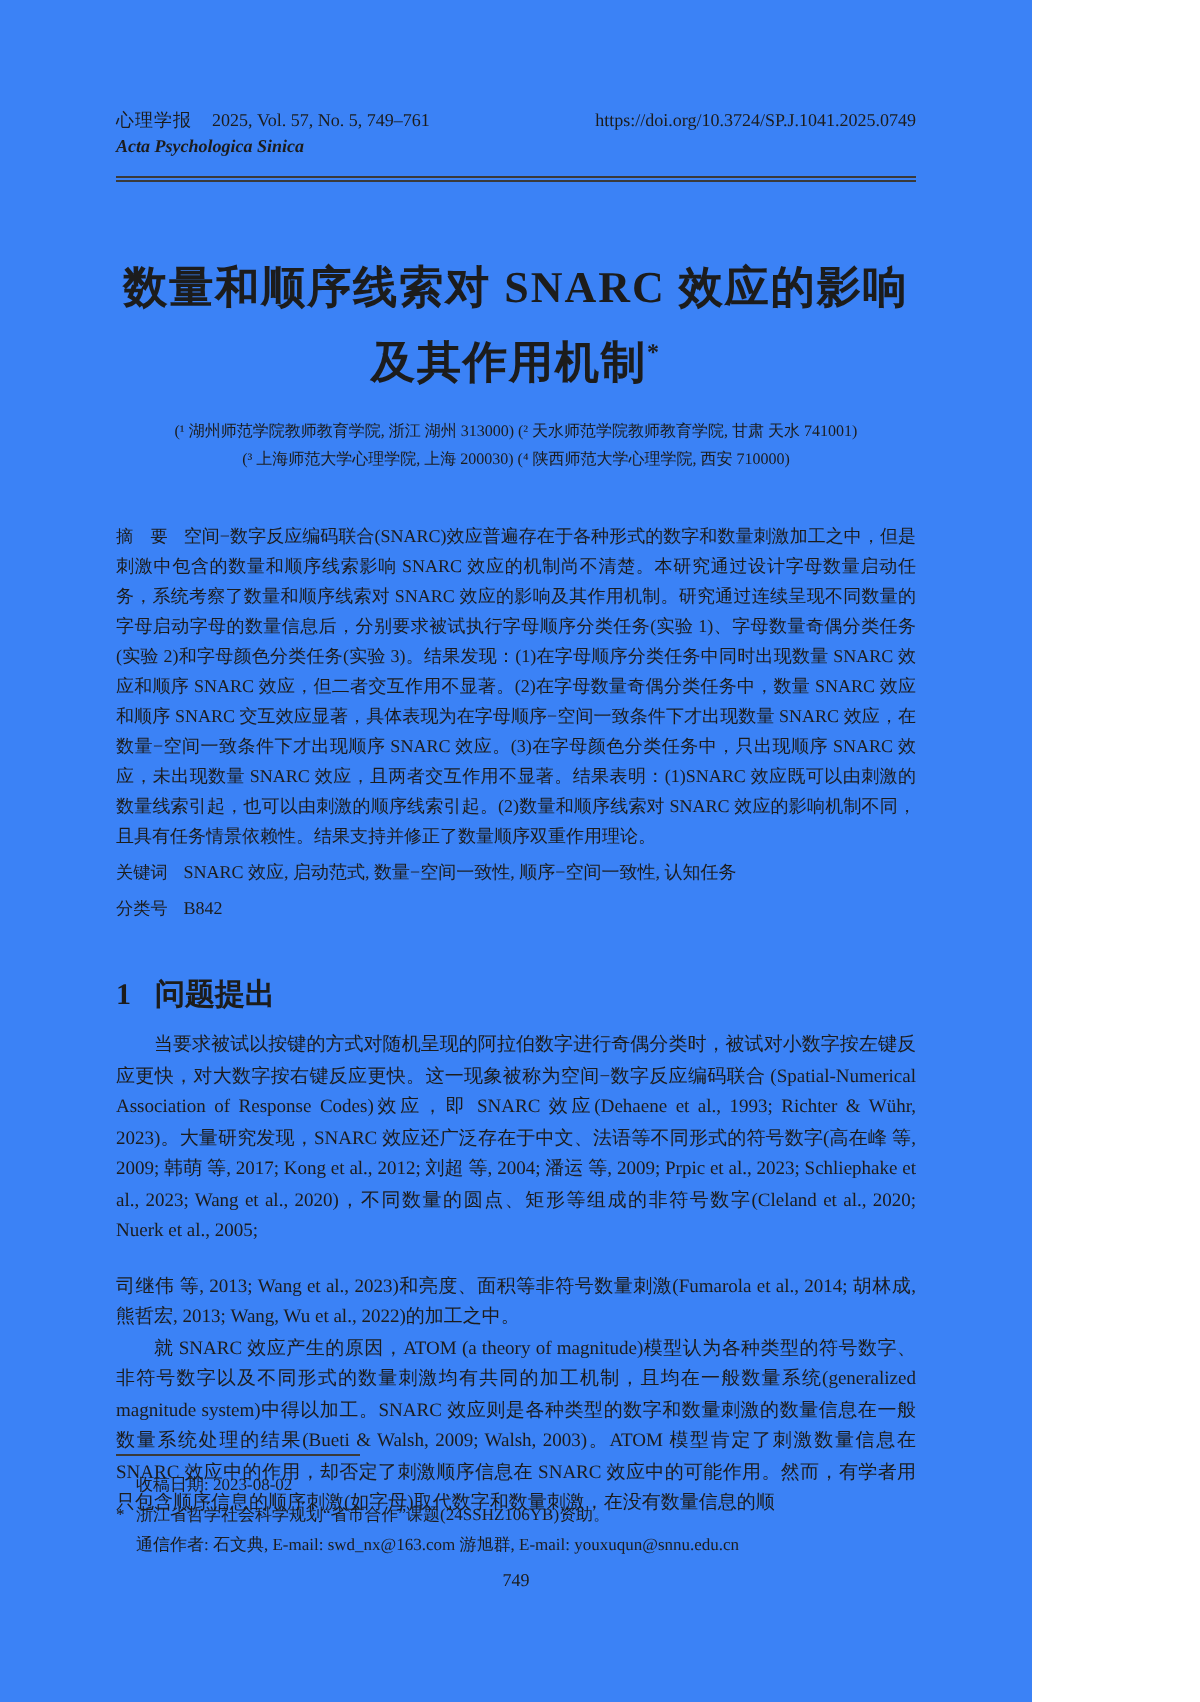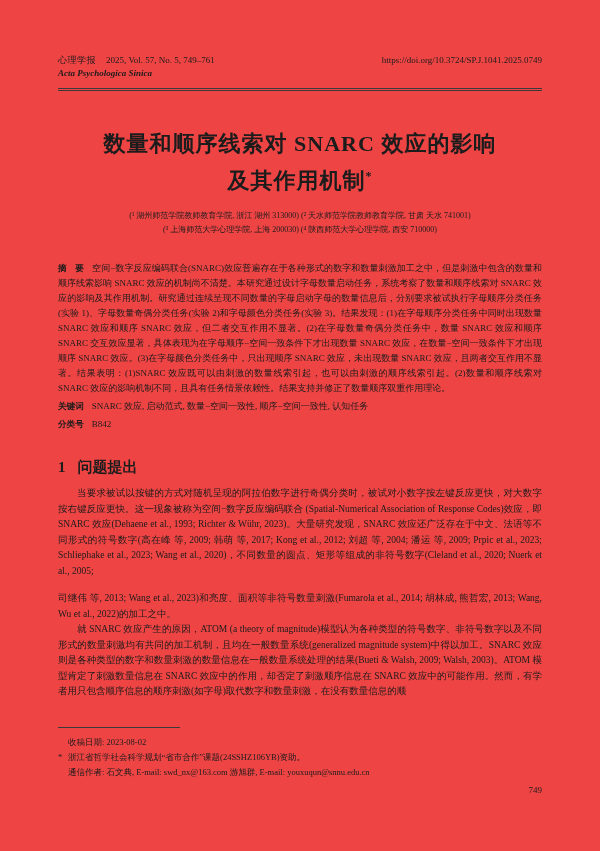--- a/index.html
+++ b/index.html
@@ -1,21 +1,21 @@
 <!DOCTYPE html>
 <html><head>
 <meta charset="utf-8">
 <style>
   * { margin: 0; padding: 0; box-sizing: border-box; }
   html, body { background: #ffffff; }
   .page {
     position: relative;
-    width: 600px;
+    width: 516px;
     height: 851px;
-    background: #ef4444;
+    background: #3b82f6;
     color: #1c1c1c;
     font-family: "Liberation Serif", "DejaVu Serif", serif;
     overflow: hidden;
   }
   .content { padding: 0 58px; }
 
   
   .header {
     margin-top: 54px;
     display: flex;
@@ -60,21 +60,21 @@
     line-height: 14px;
   }
 
   
   .abstract {
     margin-top: 24px;
     font-size: 9px;
     line-height: 15px;
     text-align: justify;
   }
-  .blabel { font-weight: bold; margin-right: 8px; font-family: "Liberation Sans", "DejaVu Sans", sans-serif; font-size: 8.6px; }
+  .blabel { font-weight: normal; margin-right: 8px; font-family: "Liberation Sans", "DejaVu Sans", sans-serif; font-size: 8.6px; }
   .kv-line { margin-top: 3px; font-size: 9px; line-height: 15px; }
 
   
   .section-heading {
     margin-top: 26px;
     font-size: 15px;
     font-weight: bold;
   }
   .section-heading .sec-num { margin-right: 12px; }
   .columns {
@@ -95,21 +95,21 @@
     left: 58px;
     right: 58px;
     top: 727px;
     font-size: 8.5px;
     line-height: 15px;
   }
   .fn-rule { width: 122px; border-top: 1px solid #3a3a3a; margin-bottom: 7px; }
   .fn-indent { padding-left: 10px; }
   .fn-star { display: flex; }
   .fn-star .star { width: 10px; flex: 0 0 10px; }
-  .page-number { text-align: right; margin-top: 3px; font-size: 9px; }
+  .page-number { text-align: center; margin-top: 3px; font-size: 9px; }
 </style>
 </head>
 <body>
 
 <div class="page">
   <div class="content">
 
     <div class="header">
       <div class="header-left">
         <div>

